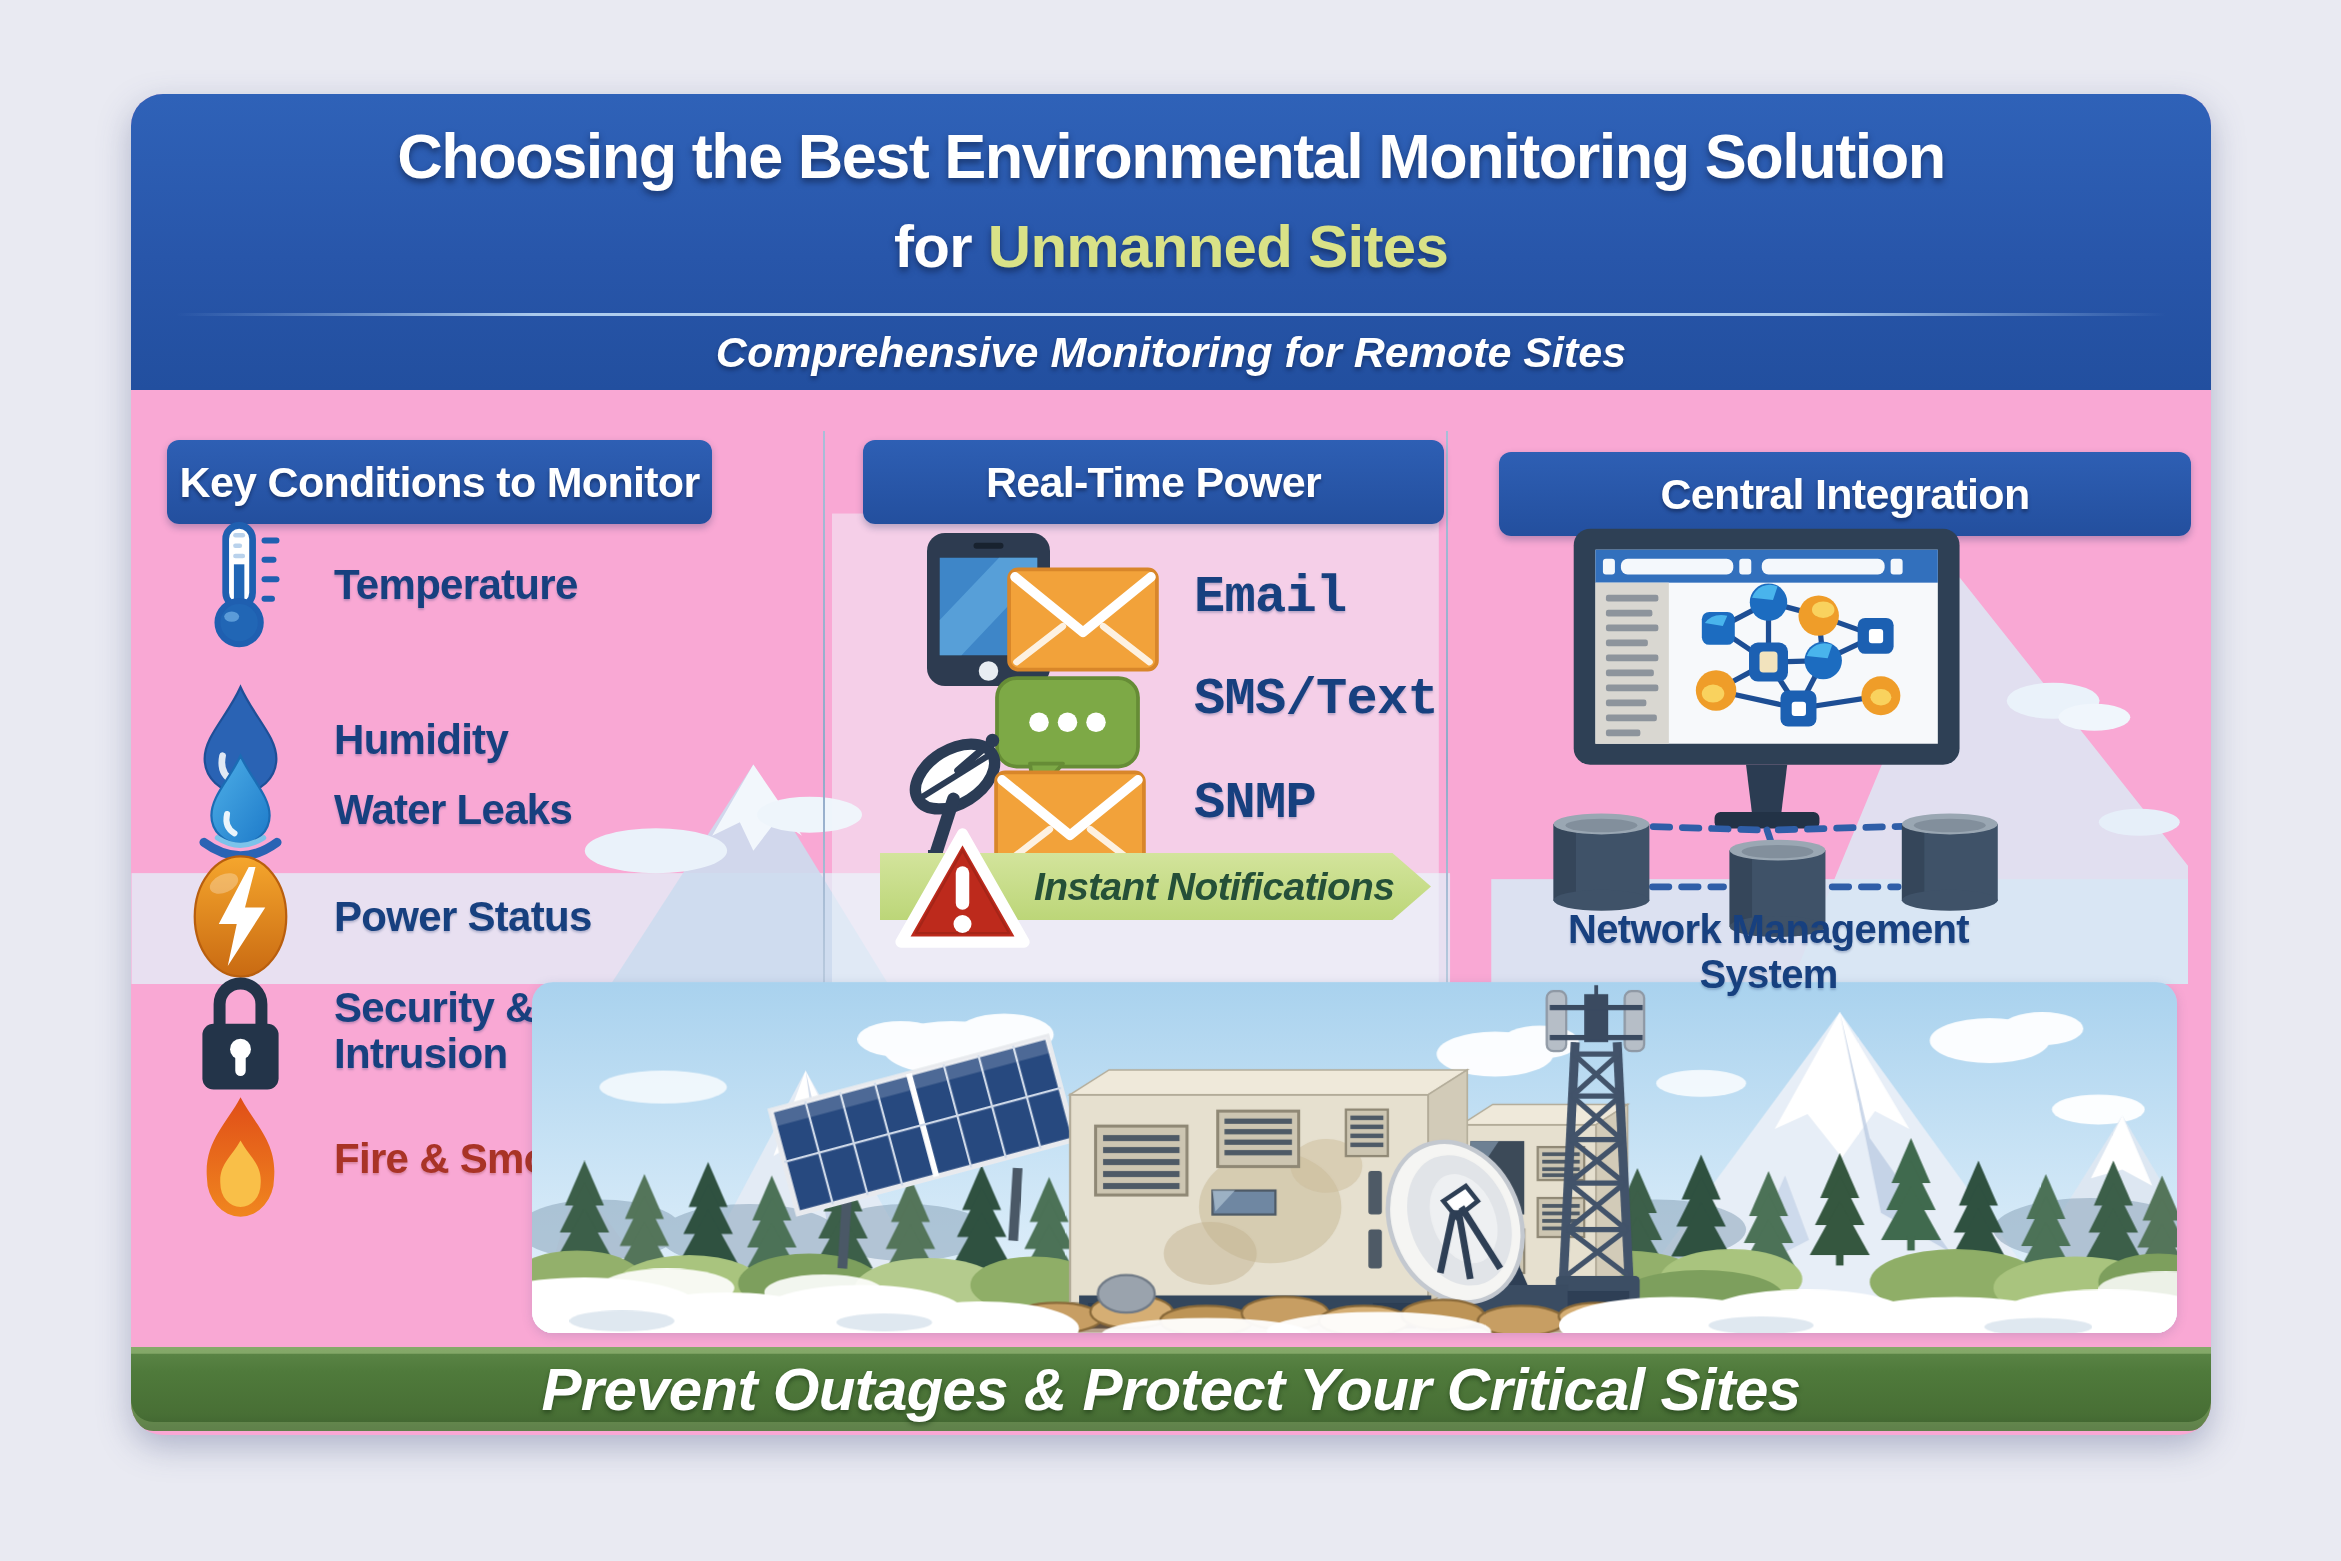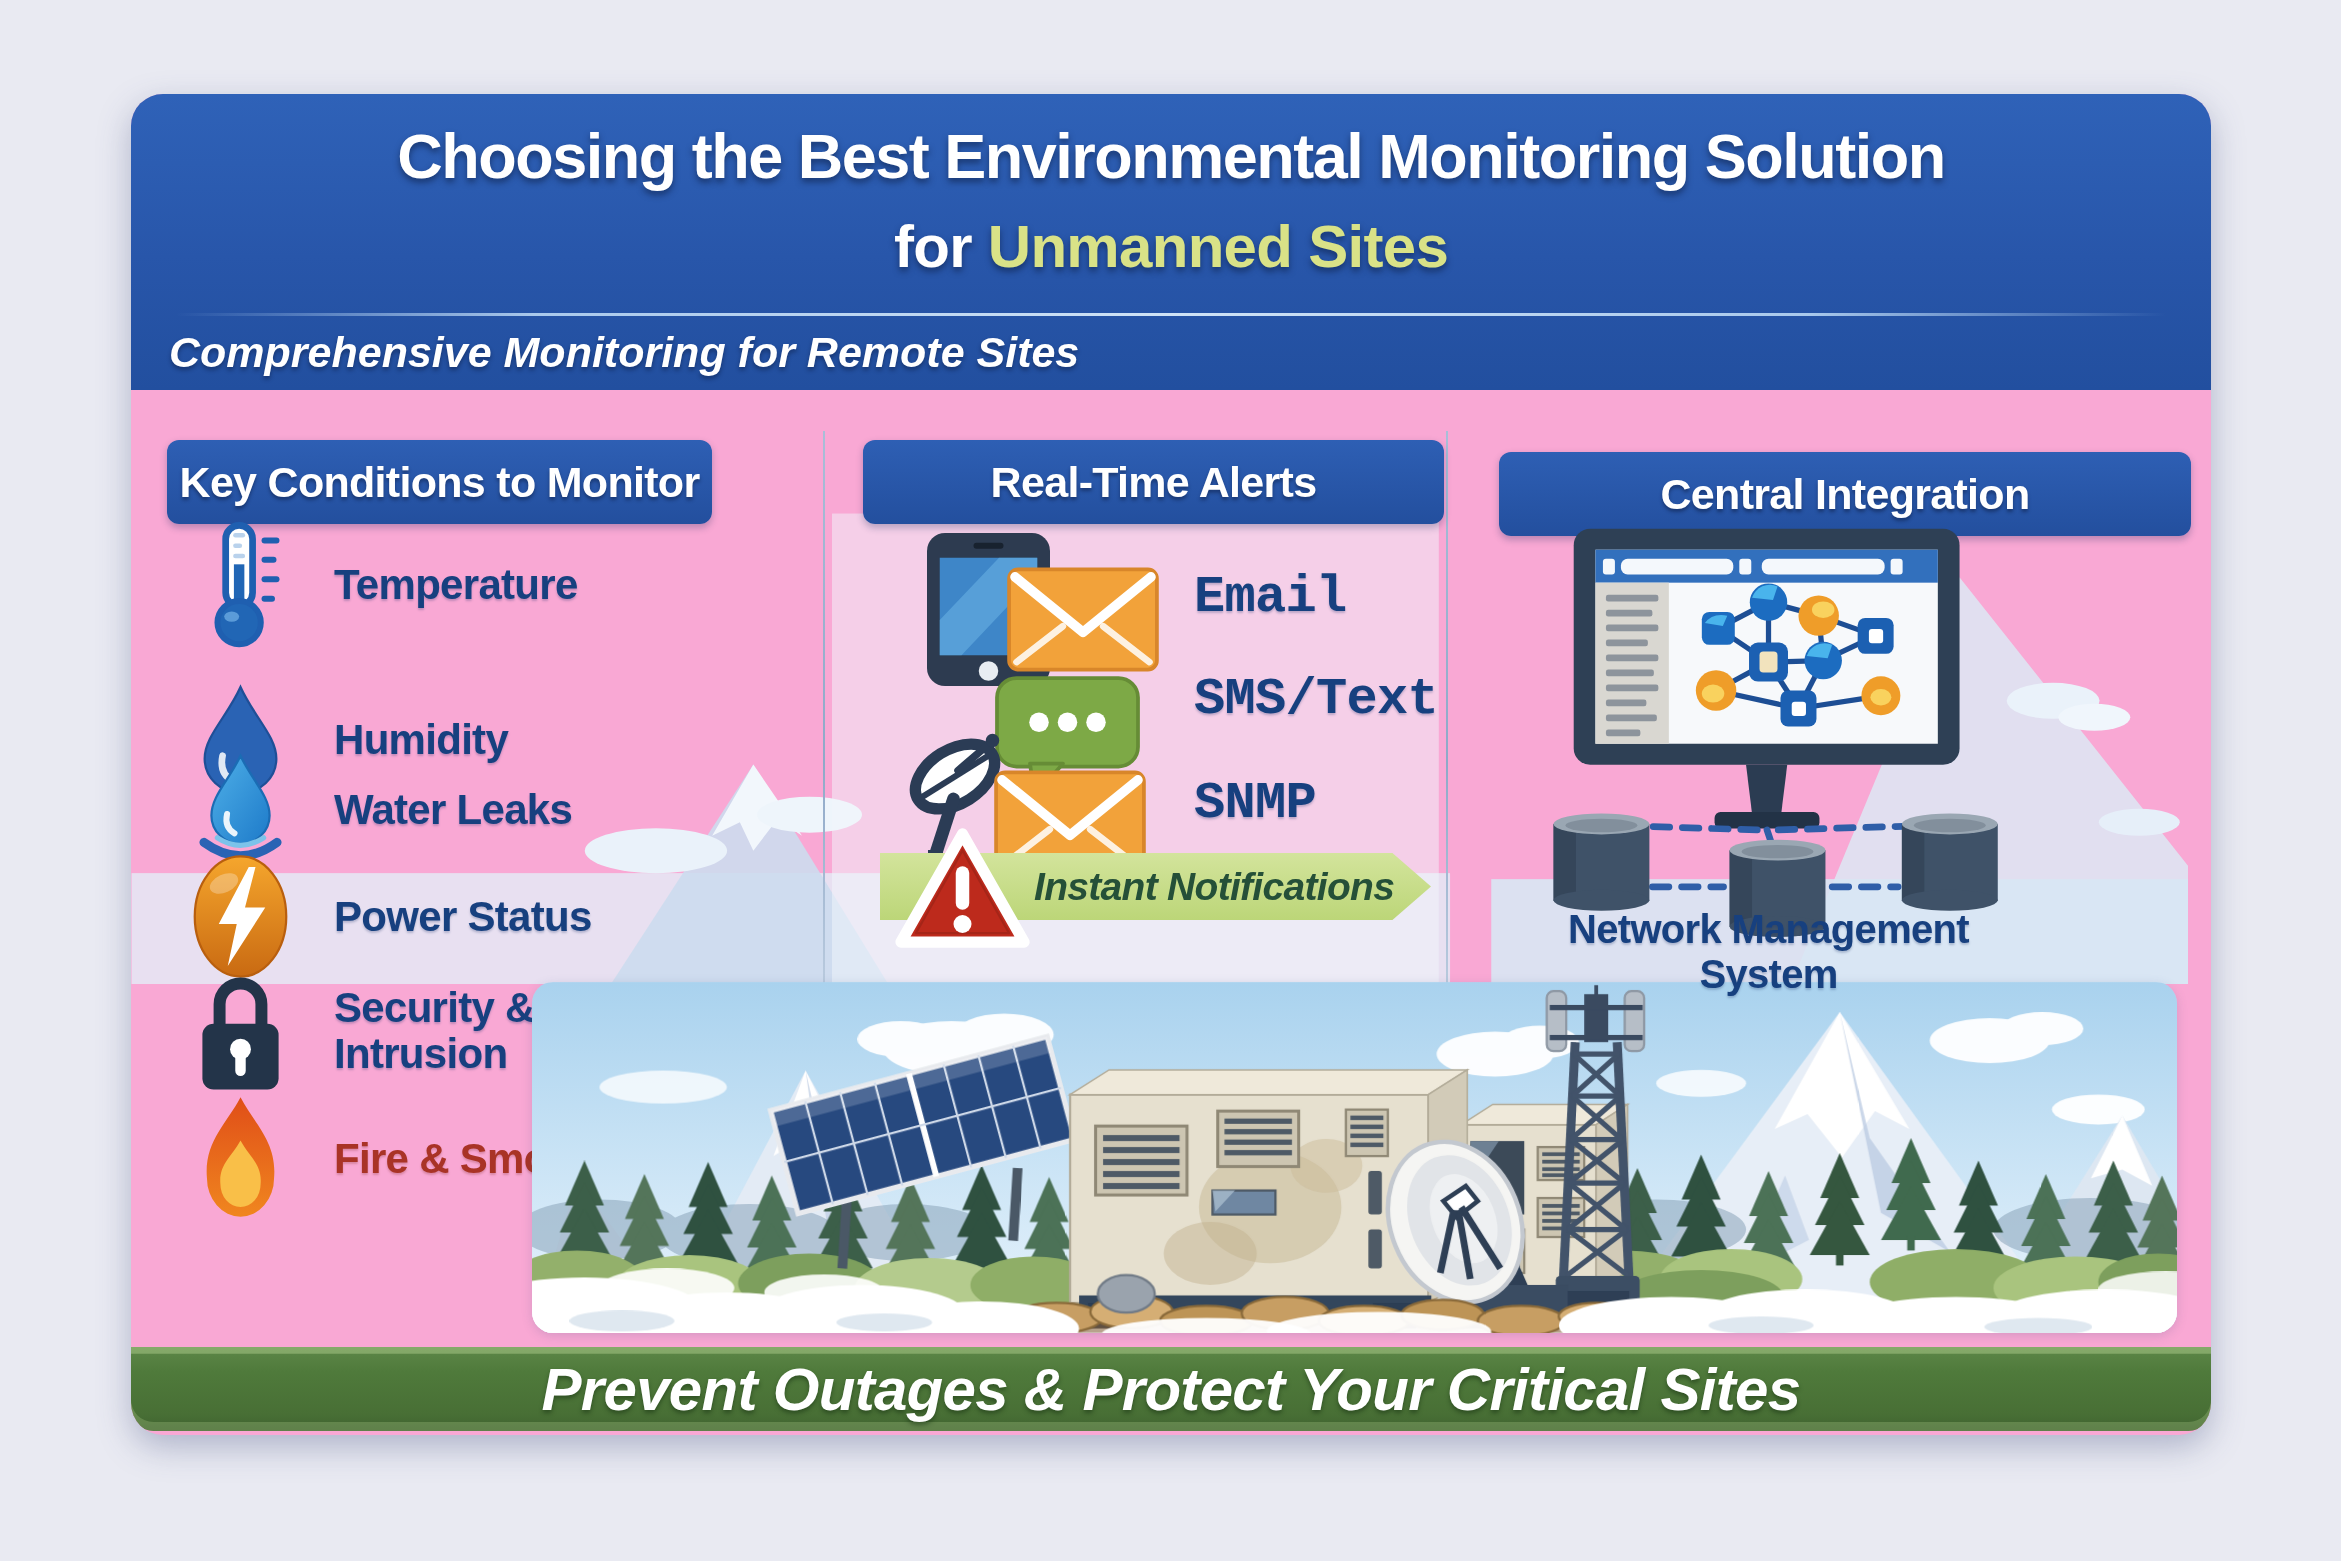--- a/index.html
+++ b/index.html
@@ -30,24 +30,23 @@
     font-size:60px;font-weight:bold;letter-spacing:-0.7px;color:#ffffff;
     text-shadow:0 3.7px 6px rgba(8,20,50,.5);
   }
   .t2 .hl{color:#d9e287;}
   .hd-divider{
     position:absolute;left:45px;right:45px;top:219px;height:3px;
     background:linear-gradient(90deg,rgba(255,255,255,0),#a9c9ec 18%,#cfe3f6 50%,#a9c9ec 82%,rgba(255,255,255,0));
     border-radius:1.5px;
   }
   .sub{
-    position:absolute;left:0;top:234px;width:100%;text-align:left;
+    position:absolute;left:0;top:234px;width:100%;text-align:center;
     font-size:43px;font-weight:bold;font-style:italic;color:#ffffff;
     text-shadow:0 3px 4.5px rgba(8,20,50,.45);
-    margin-left:38px;
   }
   
   .colhdr{
     position:absolute;top:346px;height:84px;z-index:2;
     background:linear-gradient(180deg,#2e5fb4,#234f9e);
     border-radius:12px;display:flex;align-items:center;justify-content:center;
     font-size:43px;font-weight:bold;color:#ffffff;letter-spacing:-0.7px;
     text-shadow:0 3px 3.7px rgba(8,20,50,.45);
     box-shadow:0 3.7px 7.5px rgba(25,45,95,.28);
   }
@@ -140,21 +139,21 @@
       <span class="hl">Unmanned Sites</span>
     </div>
     <div class="hd-divider"></div>
     <div class="sub">Comprehensive Monitoring for Remote Sites</div>
   </header>
 
   <div class="colhdr ch1">
     <span>Key Conditions to Monitor</span>
   </div>
   <div class="colhdr ch2">
-    <span>Real-Time Alerts</span>
+    <span>Real-Time Power</span>
   </div>
   <div class="colhdr ch3">
     <span>Central Integration</span>
   </div>
   <div class="vdiv vd1"></div>
   <div class="vdiv vd2"></div>
 
   <div class="cond-row r0">
     <span class="ico">
       <svg width="94" height="127" viewBox="0 0 125 170">

